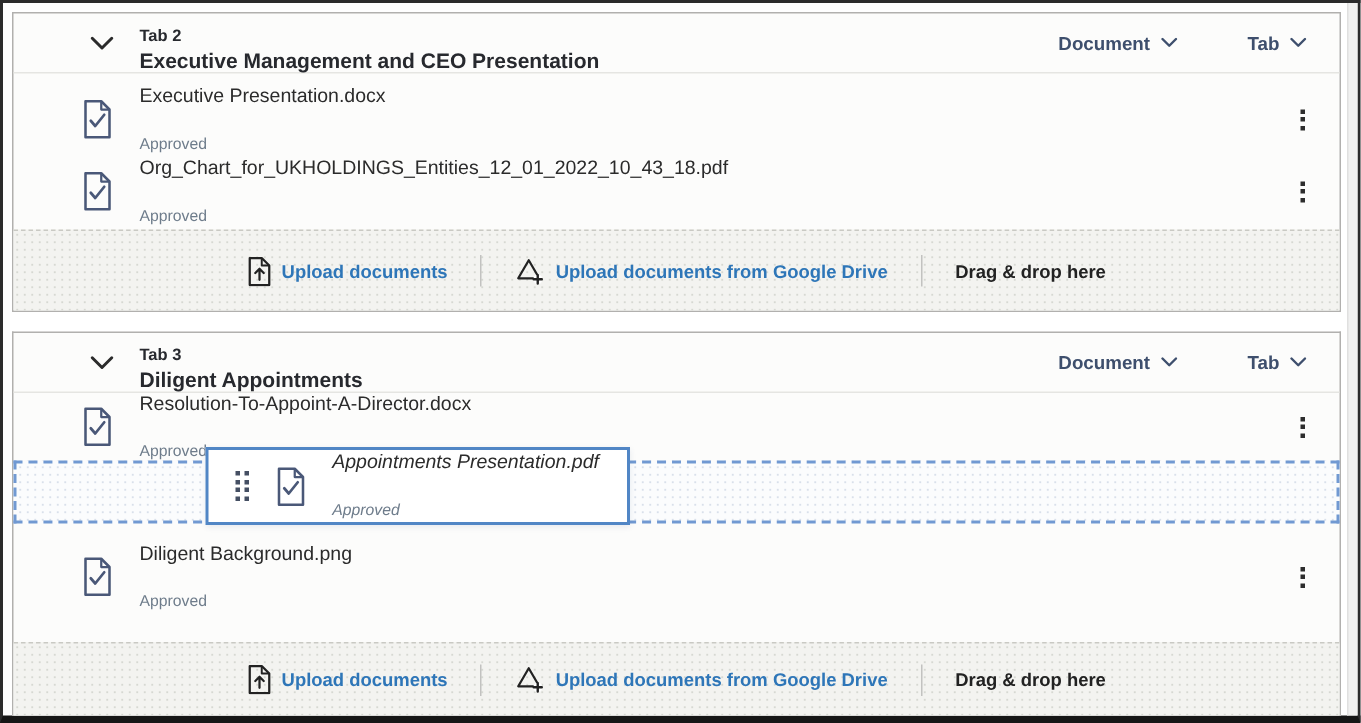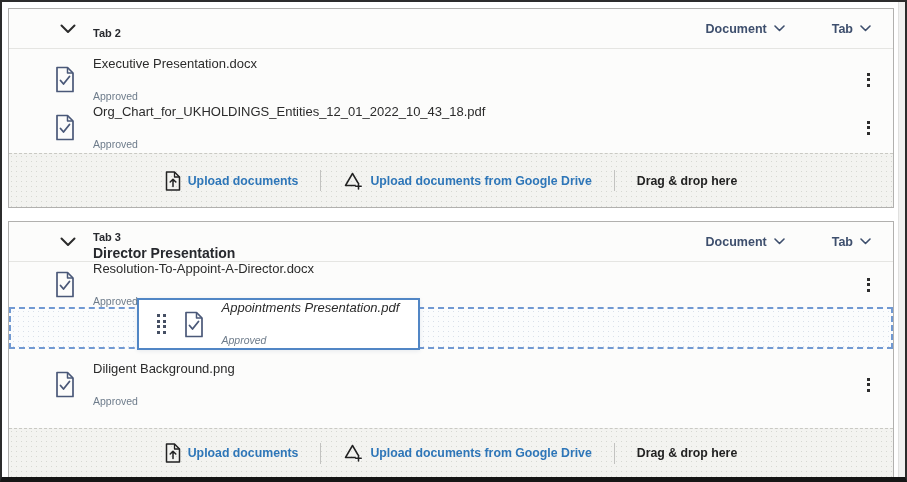--- a/index.html
+++ b/index.html
@@ -67,20 +67,21 @@
 
   <div class="card card-1">
     <div class="card-header">
       <span class="hdr-chevron">
         <svg width="16" height="10" viewBox="0 0 16 10">
             <path d="M1.5 1.5 L8 8 L14.5 1.5" fill="none" stroke="#2b2b2b" stroke-width="2" stroke-linecap="round" stroke-linejoin="round"></path>
           </svg>
       </span>
       <span class="hdr-text">
         <span class="hdr-tab">Tab 2</span>
+        <span class="hdr-title">Executive Management and CEO Presentation</span>
       </span>
       <span class="hdr-menus">
         <span class="menu-item">
           <span class="menu-label">Document</span>
           <svg width="11" height="7" viewBox="0 0 11 7">
               <path d="M1 1 L5.5 5.5 L10 1" fill="none" stroke="#3e4f6d" stroke-width="1.6" stroke-linecap="round" stroke-linejoin="round"></path>
             </svg>
         </span>
         <span class="menu-item">
           <span class="menu-label">Tab</span>
@@ -156,21 +157,21 @@
 
   <div class="card card-2">
     <div class="card-header">
       <span class="hdr-chevron">
         <svg width="16" height="10" viewBox="0 0 16 10">
             <path d="M1.5 1.5 L8 8 L14.5 1.5" fill="none" stroke="#2b2b2b" stroke-width="2" stroke-linecap="round" stroke-linejoin="round"></path>
           </svg>
       </span>
       <span class="hdr-text">
         <span class="hdr-tab">Tab 3</span>
-        <span class="hdr-title">Director Presentation</span>
+        <span class="hdr-title">Diligent Appointments</span>
       </span>
       <span class="hdr-menus">
         <span class="menu-item">
           <span class="menu-label">Document</span>
           <svg width="11" height="7" viewBox="0 0 11 7">
               <path d="M1 1 L5.5 5.5 L10 1" fill="none" stroke="#3e4f6d" stroke-width="1.6" stroke-linecap="round" stroke-linejoin="round"></path>
             </svg>
         </span>
         <span class="menu-item">
           <span class="menu-label">Tab</span>

